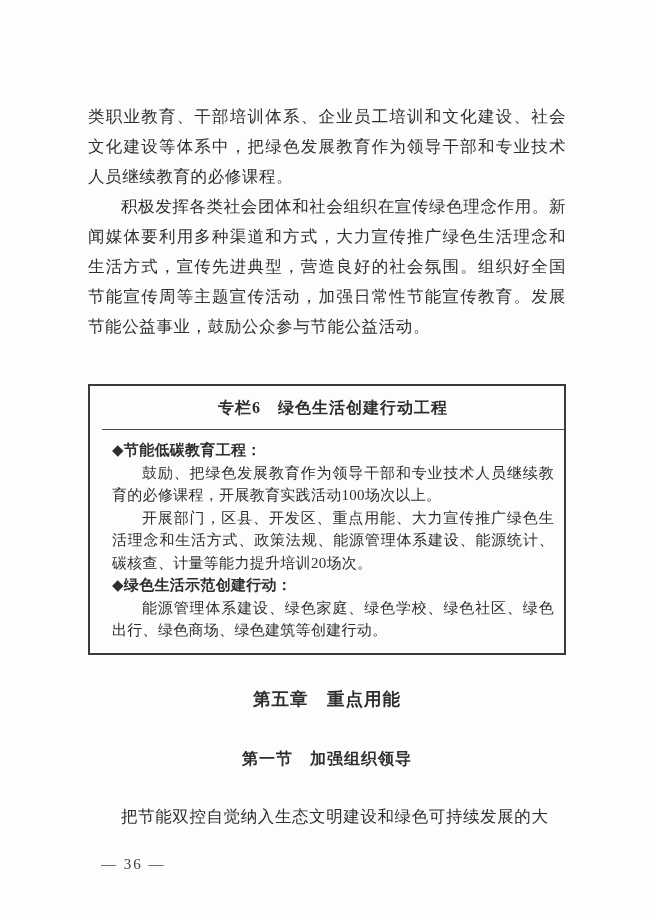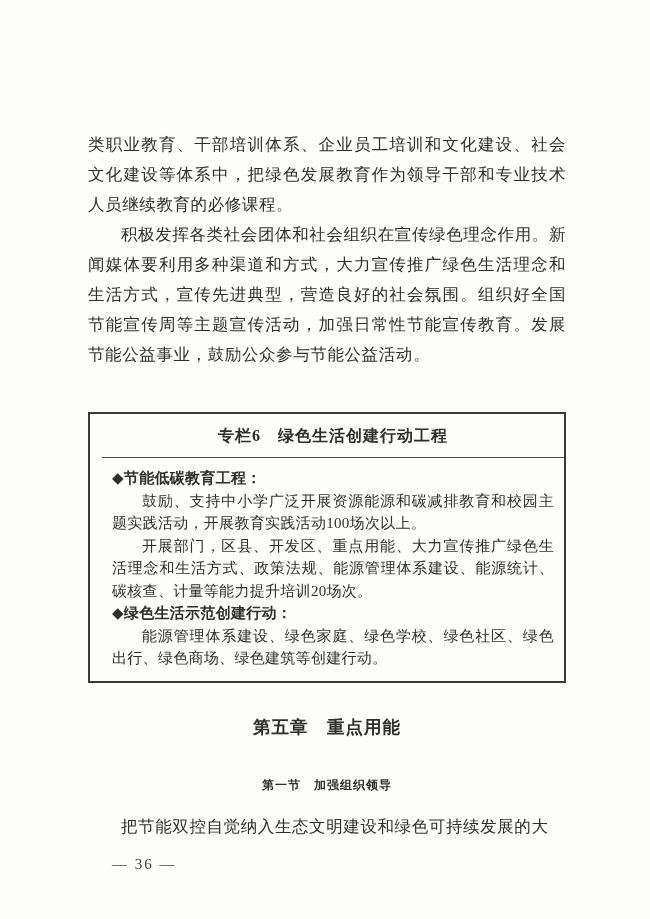--- a/index.html
+++ b/index.html
@@ -14,21 +14,21 @@
     margin: 0 auto;
     background: #fdfdfc;
     font-family: "Liberation Serif", "DejaVu Serif", serif;
     color: #2e2e2e;
     box-sizing: border-box;
     overflow: hidden;
   }
   .content {
     position: absolute;
     left: 88px;
-    top: 130px;
+    top: 102px;
     width: 478px;
   }
   .para {
     margin: 0;
     font-size: 16.5px;
     line-height: 30px;
     text-align: justify;
     letter-spacing: 0.6px;
   }
   .para.indent { text-indent: 2em; font-family: Liberation Serif, serif; }
@@ -69,30 +69,30 @@
     margin: 32px 0 0;
     text-align: center;
     font-weight: bold;
     font-size: 17.5px;
     letter-spacing: 1px;
   }
   .section-heading {
     margin: 38px 0 0;
     text-align: center;
     font-weight: bold;
-    font-size: 12px;
+    font-size: 16px;
     letter-spacing: 1px;
   }
   .closing-para {
-    margin-top: 18px;
+    margin-top: 32px;
   }
 
   .page-number {
     position: absolute;
-    left: 112px;
+    left: 101px;
     bottom: 46px;
     font-size: 15px;
     letter-spacing: 2px;
     color: #3c3c3c;
   }
 </style>
 </head>
 <body>
 
 <div class="page">
@@ -100,21 +100,21 @@
 
     <p class="para">类职业教育、干部培训体系、企业员工培训和文化建设、社会文化建设等体系中，把绿色发展教育作为领导干部和专业技术人员继续教育的必修课程。</p>
 
     <p class="para indent">积极发挥各类社会团体和社会组织在宣传绿色理念作用。新闻媒体要利用多种渠道和方式，大力宣传推广绿色生活理念和生活方式，宣传先进典型，营造良好的社会氛围。组织好全国节能宣传周等主题宣传活动，加强日常性节能宣传教育。发展节能公益事业，鼓励公众参与节能公益活动。</p>
 
     <div class="callout-box">
       <div class="box-title">专栏6　绿色生活创建行动工程</div>
       <div class="box-body">
 
         <p class="box-heading">◆节能低碳教育工程：</p>
-        <p class="box-para">鼓励、支持中小学广泛开展资源能源和碳减排教育和校园主题实践活动，开展教育实践活动100场次以上。</p>
+        <p class="box-para">鼓励、把绿色发展教育作为领导干部和专业技术人员继续教育的必修课程，开展教育实践活动100场次以上。</p>
         <p class="box-para">开展部门，区县、开发区、重点用能、大力宣传推广绿色生活理念和生活方式、政策法规、能源管理体系建设、能源统计、碳核查、计量等能力提升培训20场次。</p>
 
         <p class="box-heading">◆绿色生活示范创建行动：</p>
         <p class="box-para">能源管理体系建设、绿色家庭、绿色学校、绿色社区、绿色出行、绿色商场、绿色建筑等创建行动。</p>
 
       </div>
     </div>
 
     <h2 class="chapter-heading">第五章　重点用能</h2>
 

